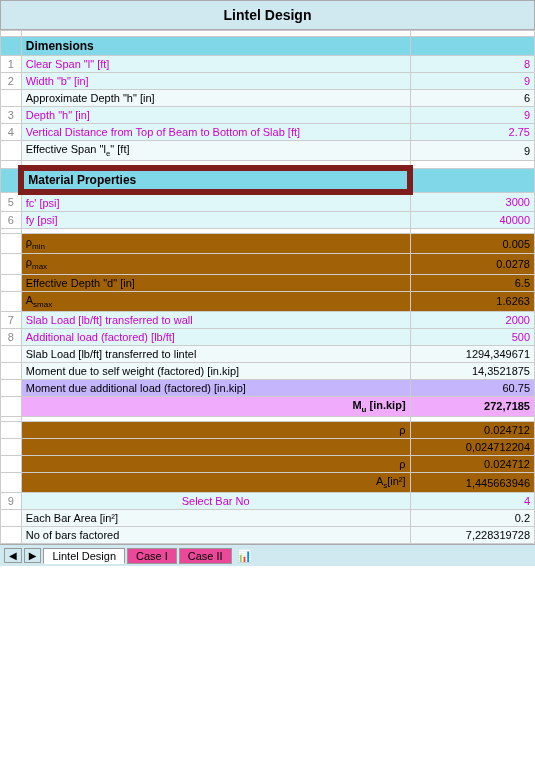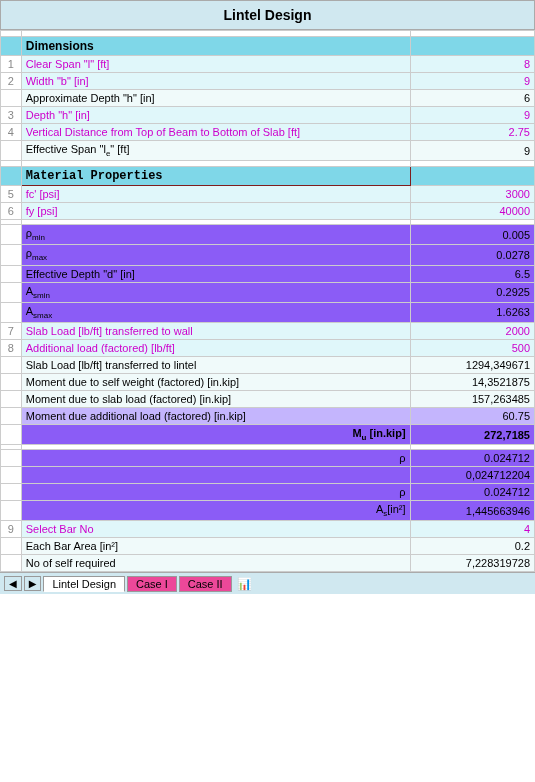--- a/index.html
+++ b/index.html
@@ -40,21 +40,21 @@
     .col-label { width: 375px; }
     .col-value { width: 120px; text-align: right; }
 
     .section-header {
       background: #7fd7e8;
       font-weight: bold;
       font-size: 12px;
     }
     .row-cyan { background: #e0f7fa; }
     .row-light { background: #f0fafa; }
-    .row-white { background: #8b5cf6; }
+    .row-white { background: #a16207; }
 
     .val-magenta { color: #cc00cc; }
 
     .bold { font-weight: bold; }
 
     .label-right { text-align: right; }
 
     .tab-bar {
       display: flex;
       align-items: center;
@@ -76,21 +76,21 @@
       border-bottom: 1px solid #fff;
     }
     .tab-nav-btn {
       font-size: 10px;
       background: #d0e8f0;
       border: 1px solid #999;
       padding: 1px 4px;
       cursor: pointer;
     }
     sub, sup { font-size: 8px; }
-    .select-bar-label { color: #cc00cc; text-align: left; }
+    .select-bar-label { color: #cc00cc; text-align: center; }
   </style>
 </head>
 <body>
 
 <div class="page-wrapper">
 
   <div class="title-bar">Lintel Design</div>
 
   <table>
 
@@ -144,21 +144,21 @@
     </tr>
 
     <tr style="height:6px;">
       <td style="background:#fff; border:1px solid #ccc;"></td>
       <td style="background:#fff; border:1px solid #ccc;"></td>
       <td style="background:#fff; border:1px solid #ccc;"></td>
     </tr>
 
     <tr>
       <td class="col-num" style="background:#7fd7e8; border:1px solid #ccc;"></td>
-      <td class="col-label section-header" style="border:1px solid #7f1d1d;font-family:Liberation Mono, monospace;">Material Properties</td>
+      <td class="col-label section-header" style="border:6px solid #7f1d1d;">Material Properties</td>
       <td class="col-value" style="background:#7fd7e8; border:1px solid #ccc;"></td>
     </tr>
 
     <tr class="row-cyan">
       <td class="col-num" style="color:#888;">5</td>
       <td class="col-label val-magenta">fc' [psi]</td>
       <td class="col-value val-magenta">3000</td>
     </tr>
 
     <tr class="row-cyan">
@@ -184,25 +184,20 @@
       <td class="col-label">ρ<sub>max</sub></td>
       <td class="col-value">0.0278</td>
     </tr>
 
     <tr class="row-white">
       <td class="col-num"></td>
       <td class="col-label">Effective Depth "d" [in]</td>
       <td class="col-value">6.5</td>
     </tr>
 
-    <tr class="row-white">
-      <td class="col-num"></td>
-      <td class="col-label">A<sub>smin</sub></td>
-      <td class="col-value">0.2925</td>
-    </tr>
 
     <tr class="row-white">
       <td class="col-num"></td>
       <td class="col-label">A<sub>smax</sub></td>
       <td class="col-value">1.6263</td>
     </tr>
 
     <tr class="row-cyan">
       <td class="col-num" style="color:#888;">7</td>
       <td class="col-label val-magenta">Slab Load [lb/ft] transferred to wall</td>
@@ -220,34 +215,29 @@
       <td class="col-label">Slab Load [lb/ft] transferred to lintel</td>
       <td class="col-value">1294,349671</td>
     </tr>
 
     <tr class="row-light">
       <td class="col-num"></td>
       <td class="col-label">Moment due to self weight (factored) [in.kip]</td>
       <td class="col-value">14,3521875</td>
     </tr>
 
-    <tr class="row-light">
-      <td class="col-num"></td>
-      <td class="col-label">Moment due to slab load (factored) [in.kip]</td>
-      <td class="col-value">157,263485</td>
-    </tr>
 
     <tr style="background:#c4b5fd;">
       <td class="col-num"></td>
       <td class="col-label">Moment due additional load (factored) [in.kip]</td>
       <td class="col-value">60.75</td>
     </tr>
 
 
-    <tr style="background:#8b5cf6;">
+    <tr style="background:#f0abfc;">
       <td class="col-num"></td>
       <td class="col-label bold label-right">M<sub>u</sub> [in.kip]</td>
       <td class="col-value bold">272,7185</td>
     </tr>
 
     <tr style="height:5px;">
       <td style="background:#fff; border:1px solid #ccc;"></td>
       <td style="background:#fff; border:1px solid #ccc;"></td>
       <td style="background:#fff; border:1px solid #ccc;"></td>
     </tr>
@@ -283,21 +273,21 @@
     </tr>
 
     <tr class="row-light">
       <td class="col-num"></td>
       <td class="col-label">Each Bar Area [in²]</td>
       <td class="col-value">0.2</td>
     </tr>
 
     <tr class="row-light">
       <td class="col-num"></td>
-      <td class="col-label">No of self required</td>
+      <td class="col-label">No of bars factored</td>
       <td class="col-value">7,228319728</td>
     </tr>
   </tbody>
     </table>
 
   <div class="tab-bar">
     <button class="tab-nav-btn">◀</button>
     <button class="tab-nav-btn">▶</button>
     <div class="tab active">Lintel Design</div>
     <div class="tab">Case I</div>

